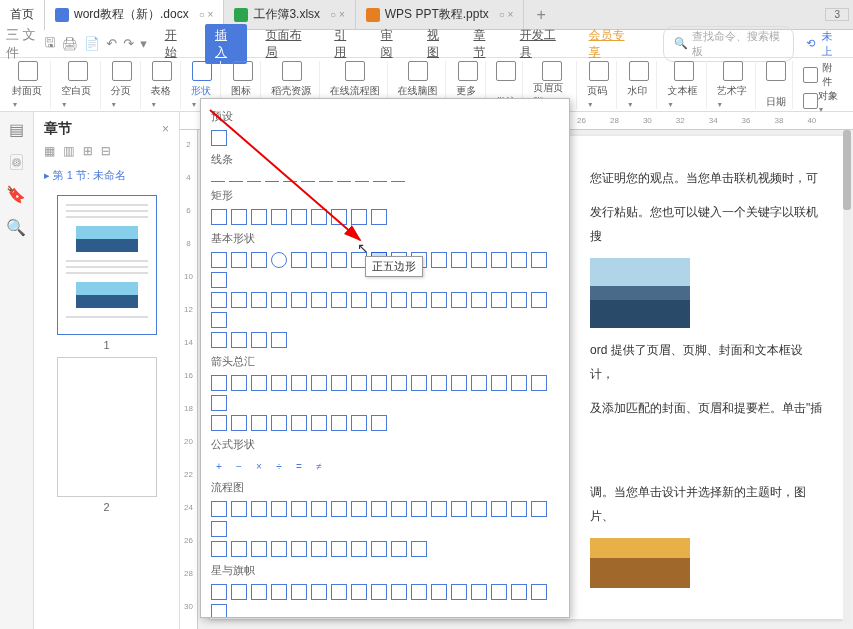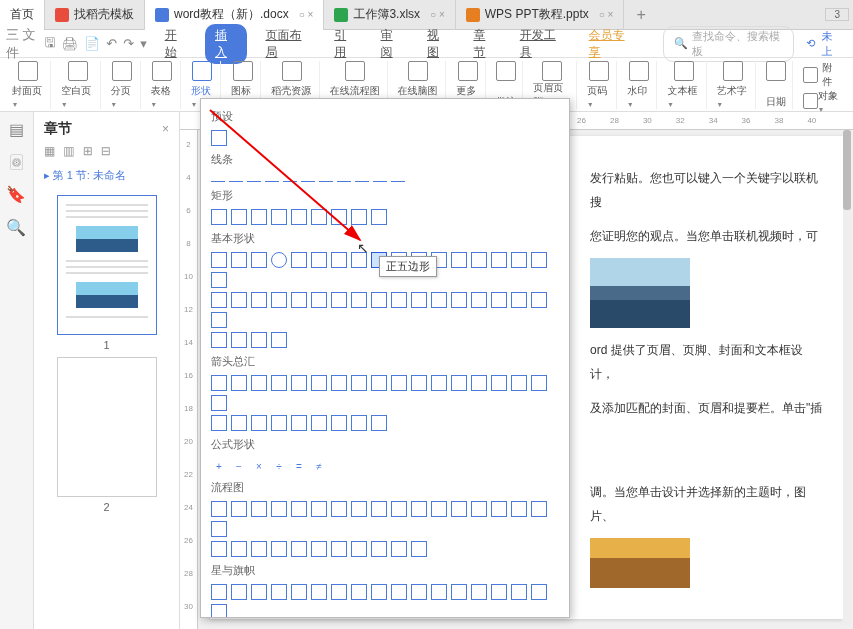--- a/index.html
+++ b/index.html
@@ -12,21 +12,21 @@
 .tab-icon.w { background: #4a7bdc; }
 .tab-icon.s { background: #2ea44f; }
 .tab-icon.p { background: #e67e22; }
 .tab-icon.d { background: #e74c3c; }
 .tab-close { color: #999; font-size: 10px; margin-left: 5px; }
 .tab-add { padding: 0 12px; color: #888; font-size: 16px; }
 .tab-bar .right { margin-left: auto; padding: 0 8px; color: #666; border:1px solid #ccc; font-size:10px; margin-right:4px;}
 
 .menu-bar { height: 28px; background: #fff; display: flex; align-items: center; padding: 0 6px; gap: 12px; border-bottom: 1px solid #e0e0e0; }
 .menu-btn { padding: 3px 6px; color: #555; cursor: pointer; text-decoration: underline; }
-.menu-btn.active { background: #4a7bdc; color: #fff; border-radius: 10px; padding: 3px 10px; }
+.menu-btn.active { background: #4a7bdc; color: #fff; border-radius: 2px; padding: 3px 10px; }
 .menu-left { display: flex; gap: 6px; align-items: center; color: #888; }
 .menu-left span { cursor:pointer; font-size:13px; }
 .search-box { margin-left: 12px; color: #aaa; border: 1px solid #ddd; border-radius: 10px; padding: 2px 10px; font-size: 11px; display:flex; align-items:center; gap:4px;}
 .menu-bar .right-icons { margin-left:auto; display:flex; gap:6px; color:#4a7bdc; font-size:11px; align-items:center; padding-right:6px;}
 
 .ribbon { height: 54px; background: #fff; display: flex; align-items: center; padding: 2px 6px; border-bottom: 1px solid #ddd; gap: 4px; }
 .ribbon-group { display: flex; flex-direction: column; align-items: center; padding: 0 6px; border-right: 1px solid #eee; height: 48px; justify-content: space-between; }
 .ribbon-group.nb { border-right:none; }
 .ribbon-icon { width: 20px; height: 20px; border: 1px solid #888; border-radius: 2px; }
 .ribbon-label { font-size: 10px; color: #555; }
@@ -61,36 +61,32 @@
 
 .shapes-dropdown { position:absolute; left:200px; top:98px; width:370px; background:#fff; border:1px solid #bbb; box-shadow:2px 2px 8px rgba(0,0,0,0.25); z-index:100; max-height:520px; overflow-y:auto; }
 .shapes-section { padding:6px 10px; }
 .shapes-title { font-size:11px; color:#666; padding:4px 0; }
 .shapes-row { display:flex; flex-wrap:wrap; gap:4px; padding:2px 0; }
 .shape-item { width:16px; height:16px; border:1px solid #4a7bdc; cursor:pointer; font-size:10px; color:#4a7bdc; display:flex; align-items:center; justify-content:center; }
 .shape-item.line { border:none; border-top:1px solid #4a7bdc; height:1px; margin-top:8px; width:14px;}
 .shape-item.round { border-radius:50%; }
 .shape-item.highlight { background:#cde4ff; border:1px solid #2a5bdc; }
 .arrow-svg { position:absolute; left:200px; top:100px; width:200px; height:180px; z-index:101; }
-.tooltip { position:absolute; left:379px; top:256px; background:#fff; border:1px solid #999; padding:2px 6px; font-size:11px; z-index:102; box-shadow:1px 1px 3px rgba(0,0,0,0.2);}
+.tooltip { position:absolute; left:365px; top:256px; background:#fff; border:1px solid #999; padding:2px 6px; font-size:11px; z-index:102; box-shadow:1px 1px 3px rgba(0,0,0,0.2);}
 .cursor { position:absolute; left:357px; top:240px; z-index:103; font-size:14px; }
 
 .scrollbar-track { position:absolute; right:2px; top:18px; width:8px; bottom:4px; background:#eee;}
 .scrollbar-thumb { position:absolute; right:2px; top:18px; width:8px; height:80px; background:#bbb; border-radius:3px;}
 </style>
 </head>
 <body>
 
 <div class="tab-bar">
   <div class="tab" style="background:#fff;">
       <span>首页</span>
-    </div>
-  <div class="tab">
-      <span class="tab-icon d"></span>
-      <span>找稻壳模板</span>
     </div>
   <div class="tab active">
       <span class="tab-icon w"></span>
       <span>word教程（新）.docx</span>
       <span class="tab-close">○ ×</span>
     </div>
   <div class="tab">
       <span class="tab-icon s"></span>
       <span>工作簿3.xlsx</span>
       <span class="tab-close">○ ×</span>
@@ -288,22 +284,22 @@
         <span>16</span>
         <span>18</span>
         <span>20</span>
         <span>22</span>
         <span>24</span>
         <span>26</span>
         <span>28</span>
         <span>30</span>
       </div>
     <div class="page">
+      <p>您证明您的观点。当您单击联机视频时，可</p>
       <p>发行粘贴。您也可以键入一个关键字以联机搜</p>
-      <p>您证明您的观点。当您单击联机视频时，可</p>
       <div class="page-img"></div>
       <p>ord 提供了页眉、页脚、封面和文本框设计，</p>
       <p>及添加匹配的封面、页眉和提要栏。单击"插</p>
       <p style="margin-top:60px">调。当您单击设计并选择新的主题时，图片、</p>
       <div class="page-img2"></div>
     </div>
     <div class="scrollbar-track"></div>
     <div class="scrollbar-thumb"></div>
   </div>
 </div>

